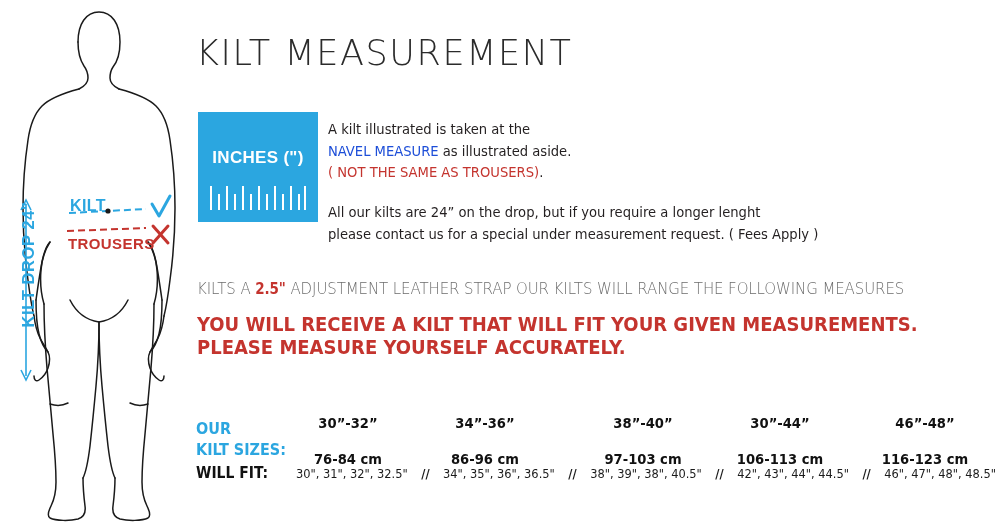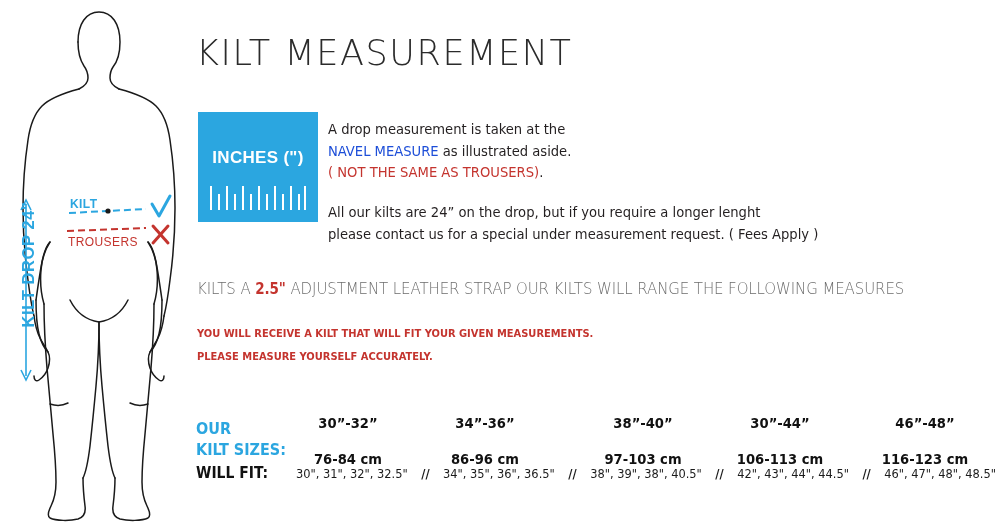--- a/index.html
+++ b/index.html
@@ -49,31 +49,31 @@
     font-size: 16.5px;
     font-weight: 700;
     letter-spacing: 0.6px;
     white-space: nowrap;
   }
   .tag-kilt {
     position: absolute;
     left: 70px;
     top: 197px;
     color: #2BA6E0;
-    font-size: 12px;
+    font-size: 16px;
     font-weight: 700;
     letter-spacing: 0.4px;
   }
   .tag-trousers {
     position: absolute;
     left: 68px;
     top: 235px;
     color: #C4342E;
-    font-size: 12px;
-    font-weight: 400;
+    font-size: 15px;
+    font-weight: 700;
     letter-spacing: 0.4px;
   }
 
   
   #page-title {
     position: absolute;
     left: 196px;
     top: 33px;
     font-size: 35px;
     font-weight: 300;
@@ -143,23 +143,23 @@
   }
   #strap-line .strap-measure {
     color: #C4342E;
     font-weight: 700;
   }
 
   
   #warning-block {
     position: absolute;
     left: 197px;
-    top: 323px;
+    top: 313px;
     color: #C4342E;
-    font-size: 11px;
+    font-size: 20px;
     font-weight: 700;
     line-height: 22.5px;
     font-family: "DejaVu Sans", sans-serif;
     font-stretch: condensed;
     white-space: nowrap;
   }
 
   
   #size-table {
     position: absolute;
@@ -350,21 +350,21 @@
         <line x1="67" y1="2" x2="67" y2="26"></line>
         <line x1="75" y1="10" x2="75" y2="26"></line>
         <line x1="83" y1="2" x2="83" y2="26"></line>
         <line x1="91" y1="10" x2="91" y2="26"></line>
         <line x1="97" y1="2" x2="97" y2="26"></line>
       </g>
     </svg>
   </div>
 
   <div class="para" id="para-navel">
-    <div>A drop measurement is taken at the</div>
+    <div>A kilt illustrated is taken at the</div>
     <div><span class="accent-blue">NAVEL MEASURE</span><span> as illustrated aside.</span></div>
     <div><span class="accent-red">( NOT THE SAME AS TROUSERS)</span><span>.</span></div>
   </div>
 
   <div class="para" id="para-drop">
     <div>All our kilts are 24” on the drop, but if you require a longer lenght</div>
     <div>please contact us for a special under measurement request. ( Fees Apply )</div>
   </div>
 
   <div id="strap-line"><span>KILTS A </span><span class="strap-measure">2.5"</span><span> ADJUSTMENT LEATHER STRAP OUR KILTS WILL RANGE THE FOLLOWING MEASURES</span></div>

